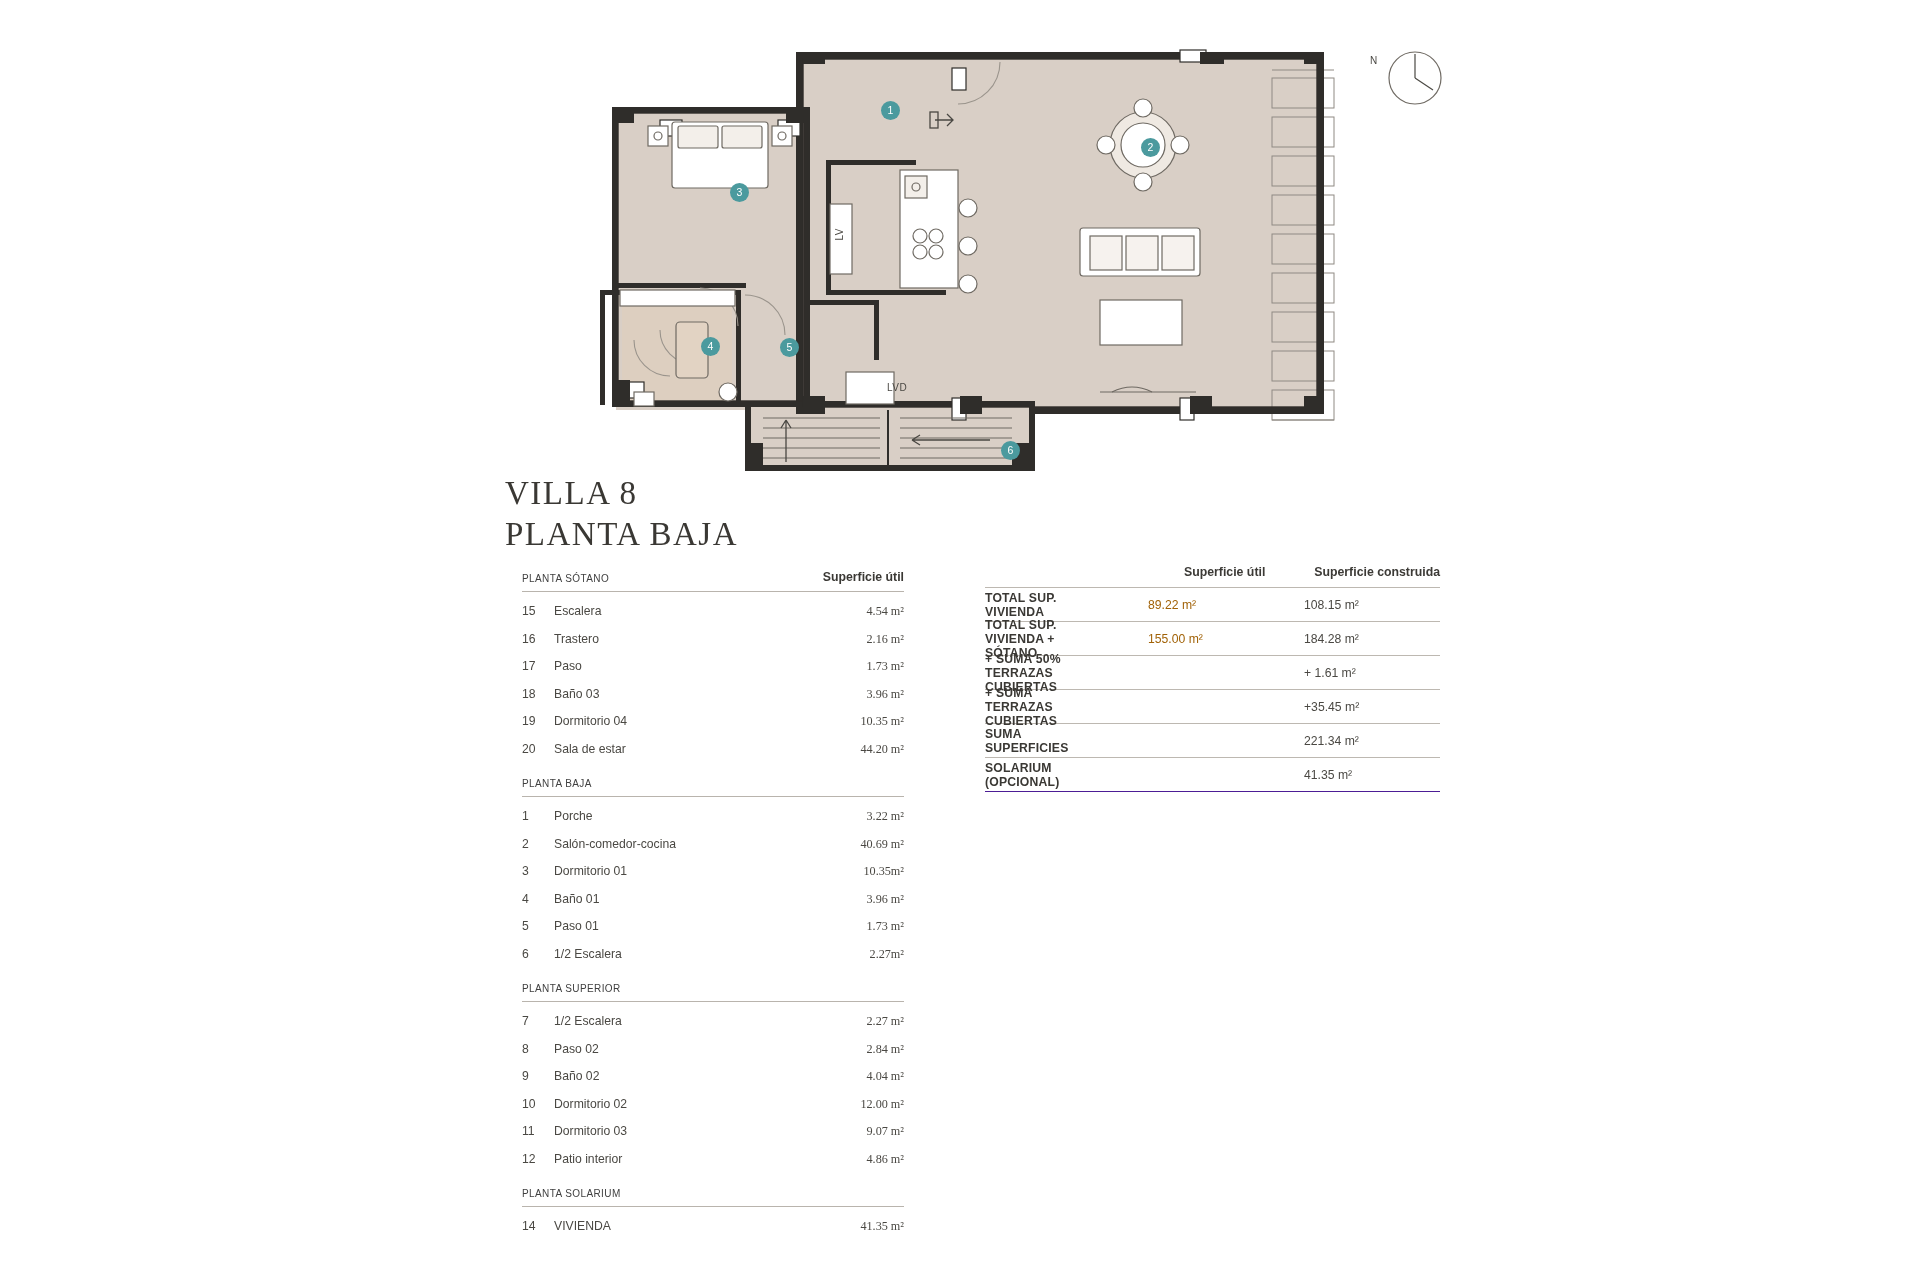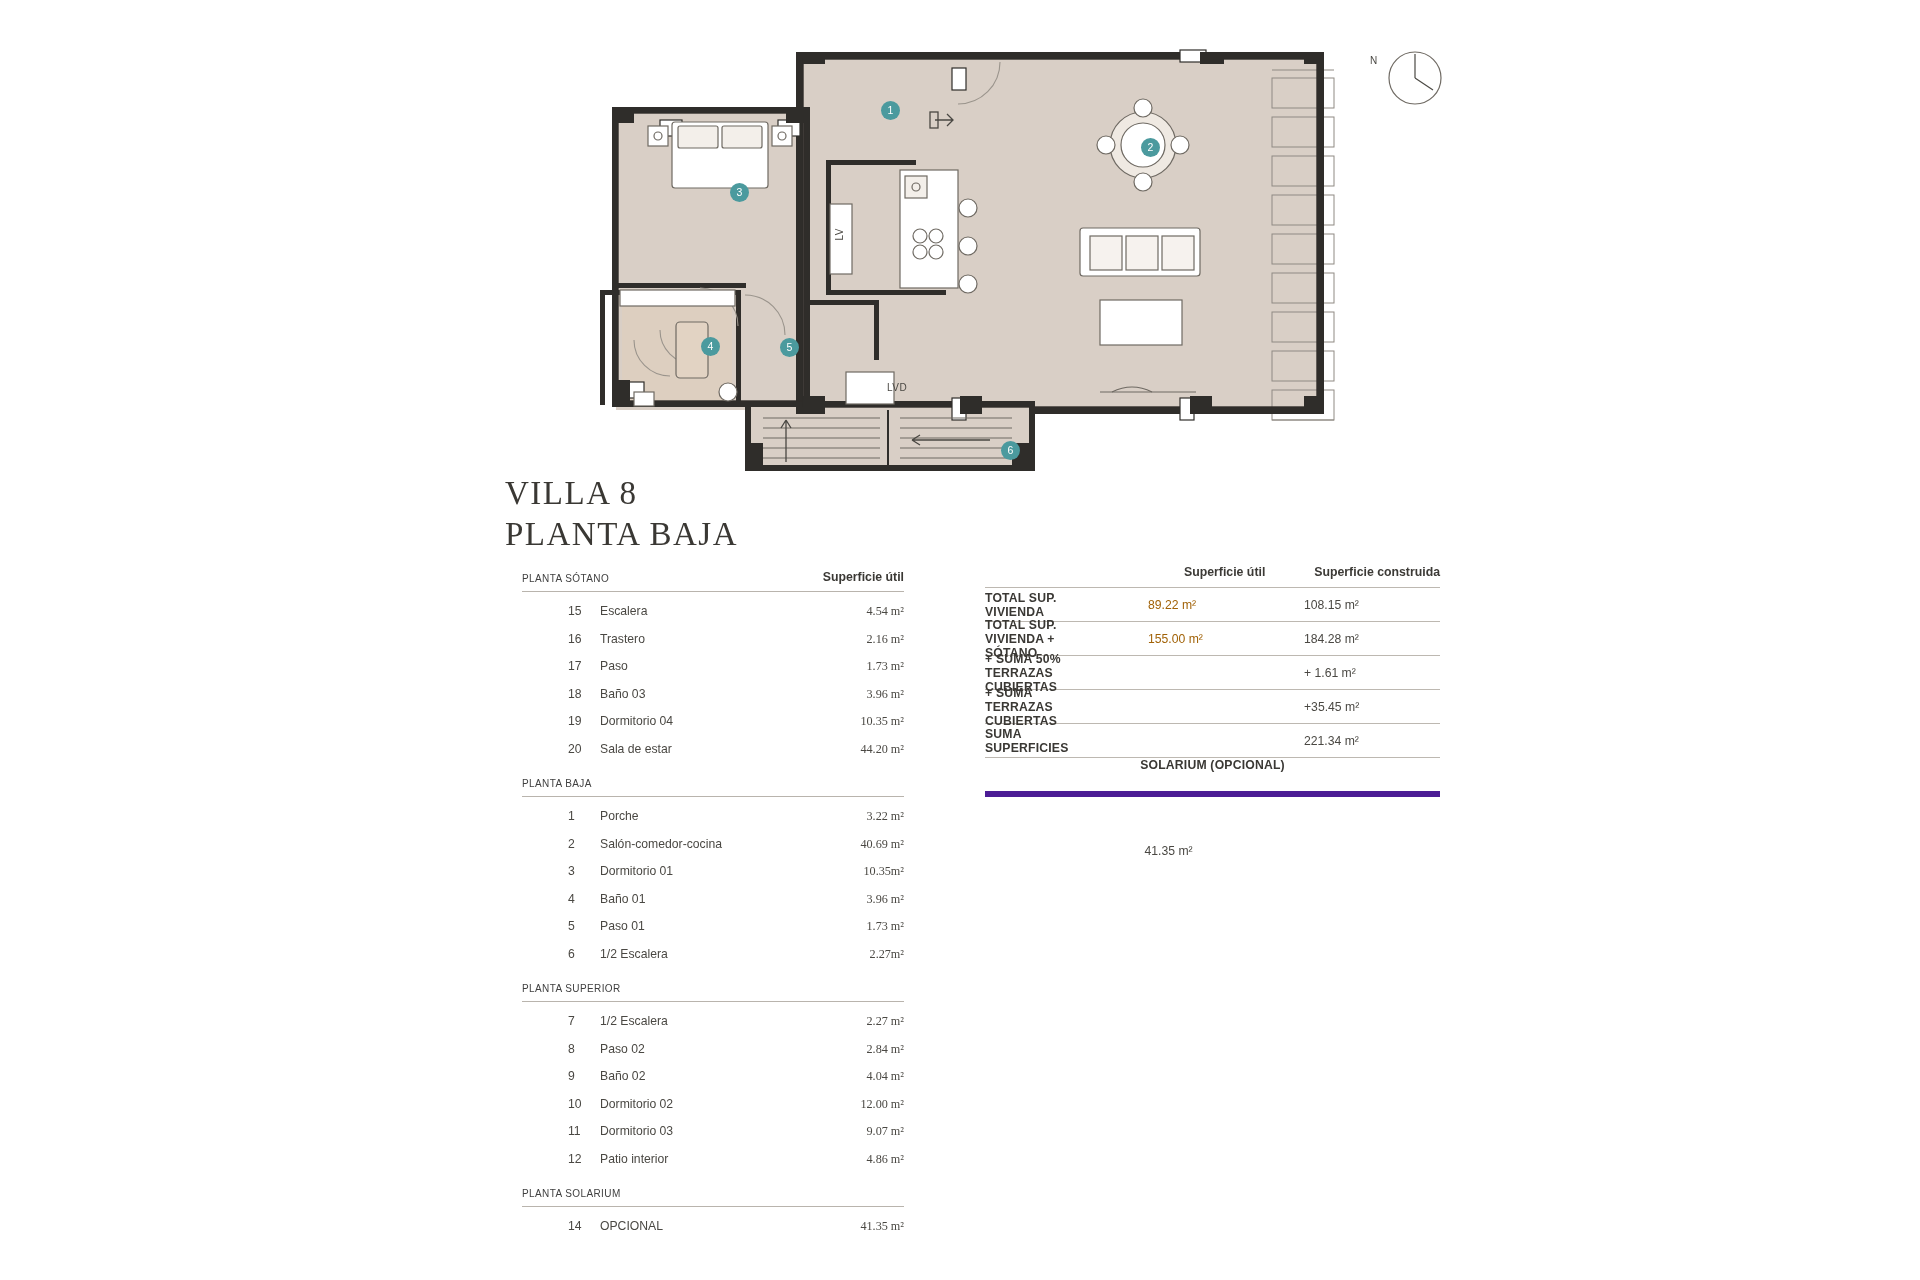--- a/index.html
+++ b/index.html
@@ -75,21 +75,20 @@
     font-weight: bold;
     font-size: 12.3px;
     color: #3a3834;
   }
   .sec-head.no-col .sec-col { visibility: hidden; }
 
   .row {
     display: flex;
     align-items: baseline;
     height: 27.5px;
-    margin-left: 46px;
   }
   .row .num {
     width: 32px;
     text-align: left;
     color: #4a4843;
     font-size: 12.2px;
   }
   .row .name {
     flex: 1;
     color: #4a4843;
@@ -124,21 +123,21 @@
     font-weight: bold;
     font-size: 12.3px;
   }
   .rt-row {
     display: flex;
     align-items: center;
     height: 33px;
     border-top: 1px solid #bdb8b1;
     gap: 36px;
   }
-  .rt-row:last-child { border-bottom: 6px solid #4c1d95; flex-direction: column; }
+  .rt-row:last-child { border-bottom: 1px solid #4c1d95; }
   .rt-row .rt-label {
     flex: 1;
     font-weight: bold;
     font-size: 12.2px;
     letter-spacing: 0.2px;
     color: #3a3834;
   }
   .rt-row .rt-v1 {
     width: 120px;
     text-align: left;
@@ -510,21 +509,21 @@
       <span class="val">4.86 m²</span>
     </div>
     <div style="height: 9px;"></div>
     <div class="sec-head no-col">
       <span class="sec-title">PLANTA SOLARIUM</span>
       <span class="sec-col"></span>
     </div>
     <div class="spacer-sm"></div>
     <div class="row">
       <span class="num">14</span>
-      <span class="name">OPCIONAL</span>
+      <span class="name">VIVIENDA</span>
       <span class="val">41.35 m²</span>
     </div>
   </div>
 
 <div id="right-table" class="table-block">
     <div class="rt-head">
       <div style="flex: 1 1 0%;"></div>
       <div class="rt-c1">Superficie útil</div>
       <div class="rt-c2">Superficie construida</div>
     </div>

